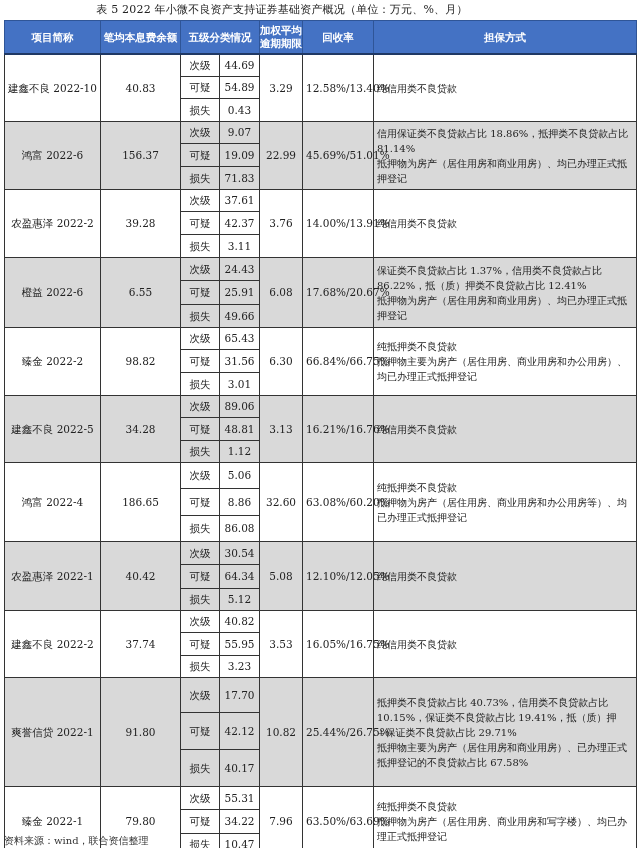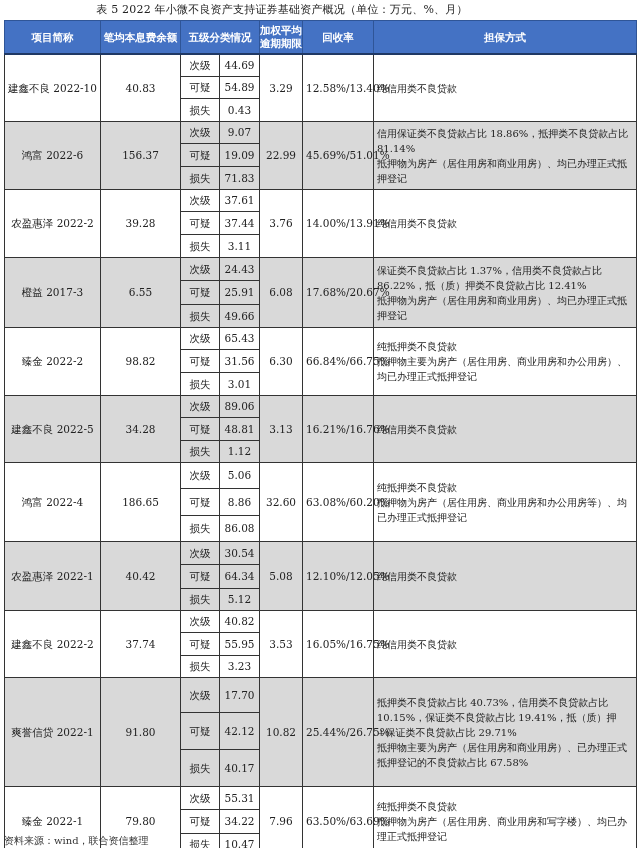--- a/index.html
+++ b/index.html
@@ -88,28 +88,28 @@
         <td class="lvl" style="height:21px">次级</td>
         <td class="pct">37.61</td>
         <td rowspan="3">3.76</td>
         <td rowspan="3">14.00%/13.91%</td>
         <td rowspan="3" class="guar">
           <span class="gline">纯信用类不良贷款</span>
         </td>
       </tr>
       <tr>
         <td class="lvl" style="height:22px">可疑</td>
-        <td class="pct">37.44</td>
+        <td class="pct">42.37</td>
       </tr>
       <tr>
         <td class="lvl" style="height:22px">损失</td>
         <td class="pct">3.11</td>
       </tr>
       <tr class="shade">
-        <td rowspan="3">橙益 2017-3</td>
+        <td rowspan="3">橙益 2022-6</td>
         <td rowspan="3">6.55</td>
         <td class="lvl" style="height:22px">次级</td>
         <td class="pct">24.43</td>
         <td rowspan="3">6.08</td>
         <td rowspan="3">17.68%/20.67%</td>
         <td rowspan="3" class="guar">
           <span class="gline">保证类不良贷款占比 1.37%，信用类不良贷款占比 86.22%，抵（质）押类不良贷款占比 12.41%</span>
           <span class="gline">抵押物为房产（居住用房和商业用房）、均已办理正式抵押登记</span>
         </td>
       </tr>

